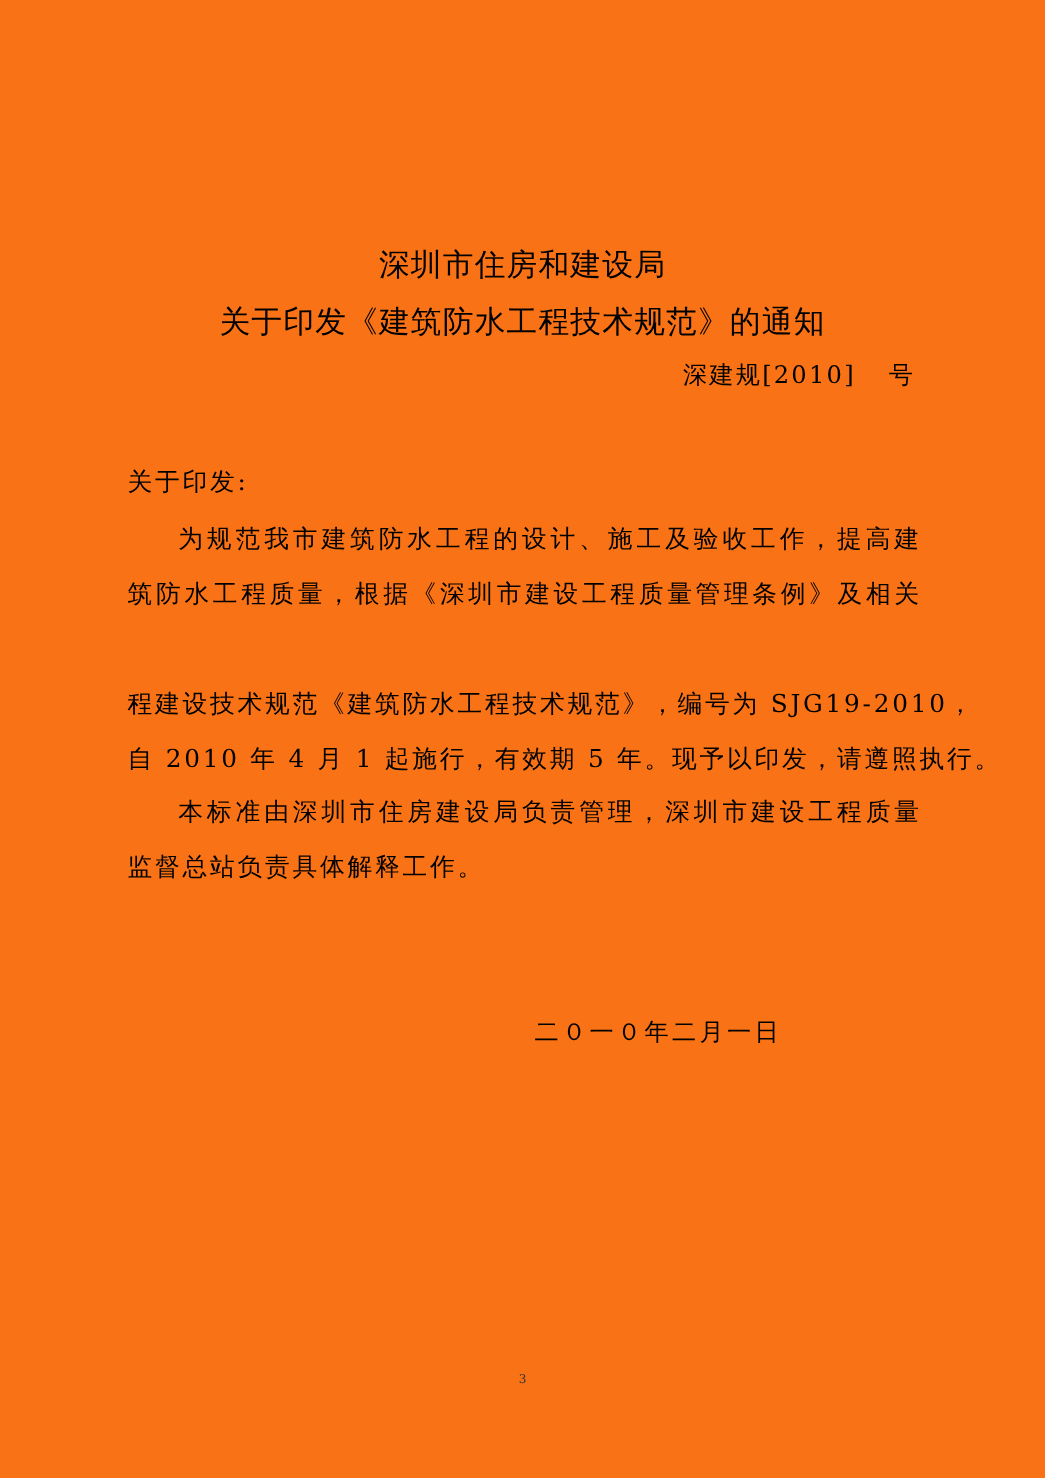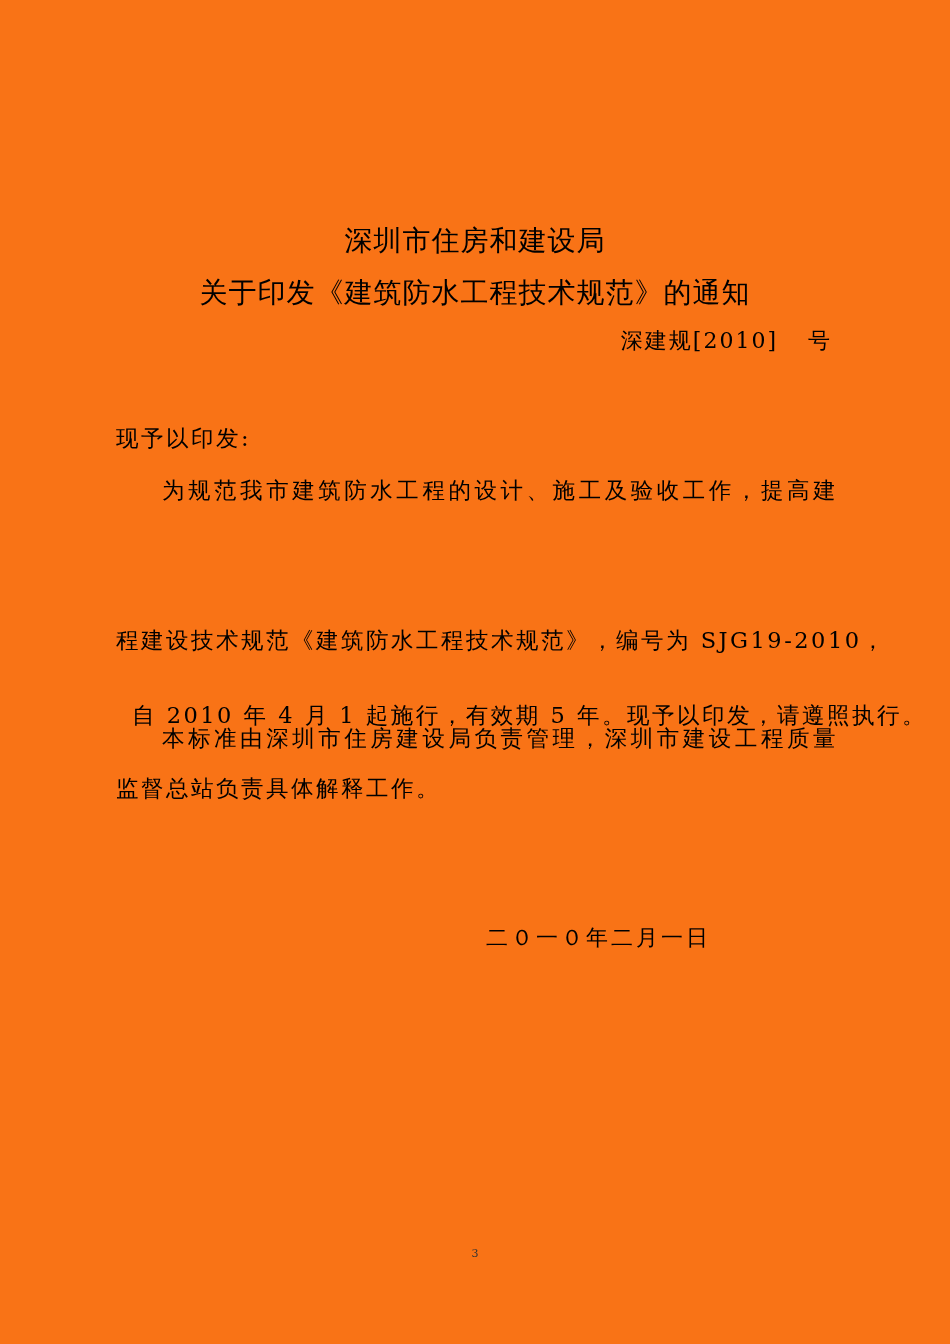--- a/index.html
+++ b/index.html
@@ -76,25 +76,26 @@
 
 <div class="page">
 
   <div class="title t1">深圳市住房和建设局</div>
   <div class="title t2">关于印发《建筑防水工程技术规范》的通知</div>
 
   <div class="docno">
     <span>深建规[2010]</span><span class="gap"></span><span>号</span>
   </div>
 
-  <div class="line" style="top:423px;">现予以印发:</div>
+  <div class="line" style="top:423px;">关于印发:</div>
 
   <div class="line indent justify" style="top:475px;">为规范我市建筑防水工程的设计、施工及验收工作，提高建</div>
+  <div class="line justify" style="top:525px;">筑防水工程质量，根据《深圳市建设工程质量管理条例》及相关</div>
   <div class="line justify" style="top:625px;">程建设技术规范《建筑防水工程技术规范》，编号为 SJG19-2010，</div>
-  <div class="line justify" style="top:700px;margin-left:16px;">自 2010 年 4 月 1 起施行，有效期 5 年。现予以印发，请遵照执行。</div>
+  <div class="line justify" style="top:675px;">自 2010 年 4 月 1 起施行，有效期 5 年。现予以印发，请遵照执行。</div>
 
   <div class="line indent justify" style="top:723px;">本标准由深圳市住房建设局负责管理，深圳市建设工程质量</div>
   <div class="line" style="top:773px;">监督总站负责具体解释工作。</div>
 
   <div class="date">二０一０年二月一日</div>
 
   <div class="pagenum">3</div>
 </div>
 
 </body></html>

